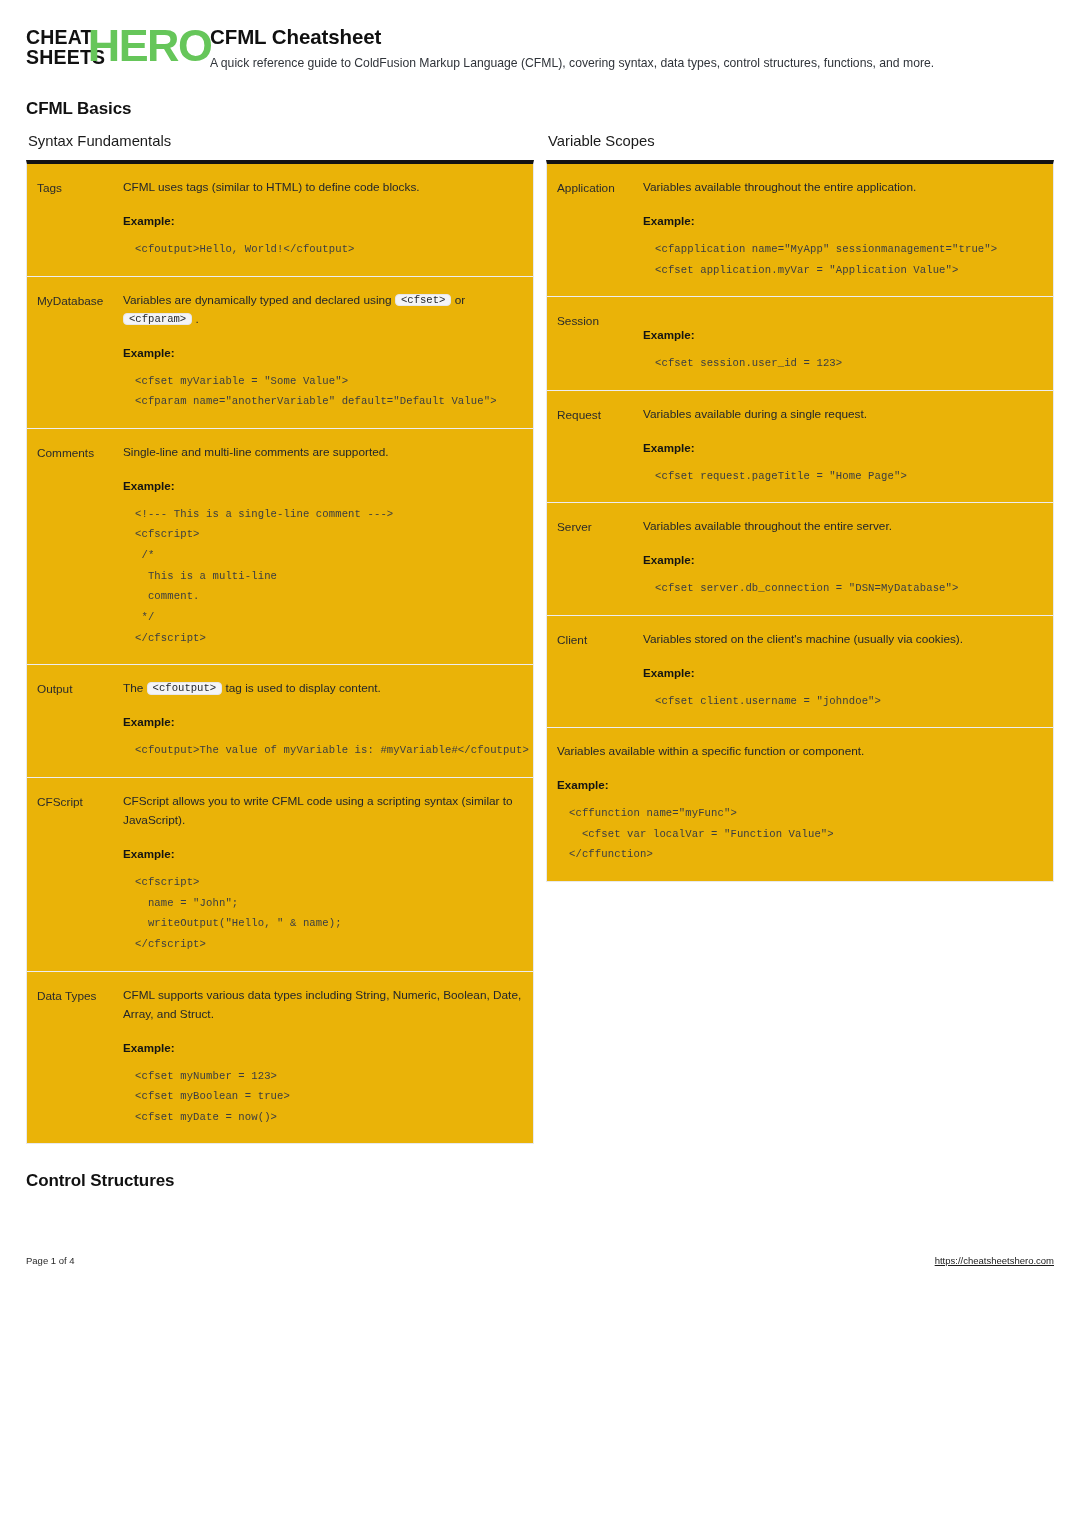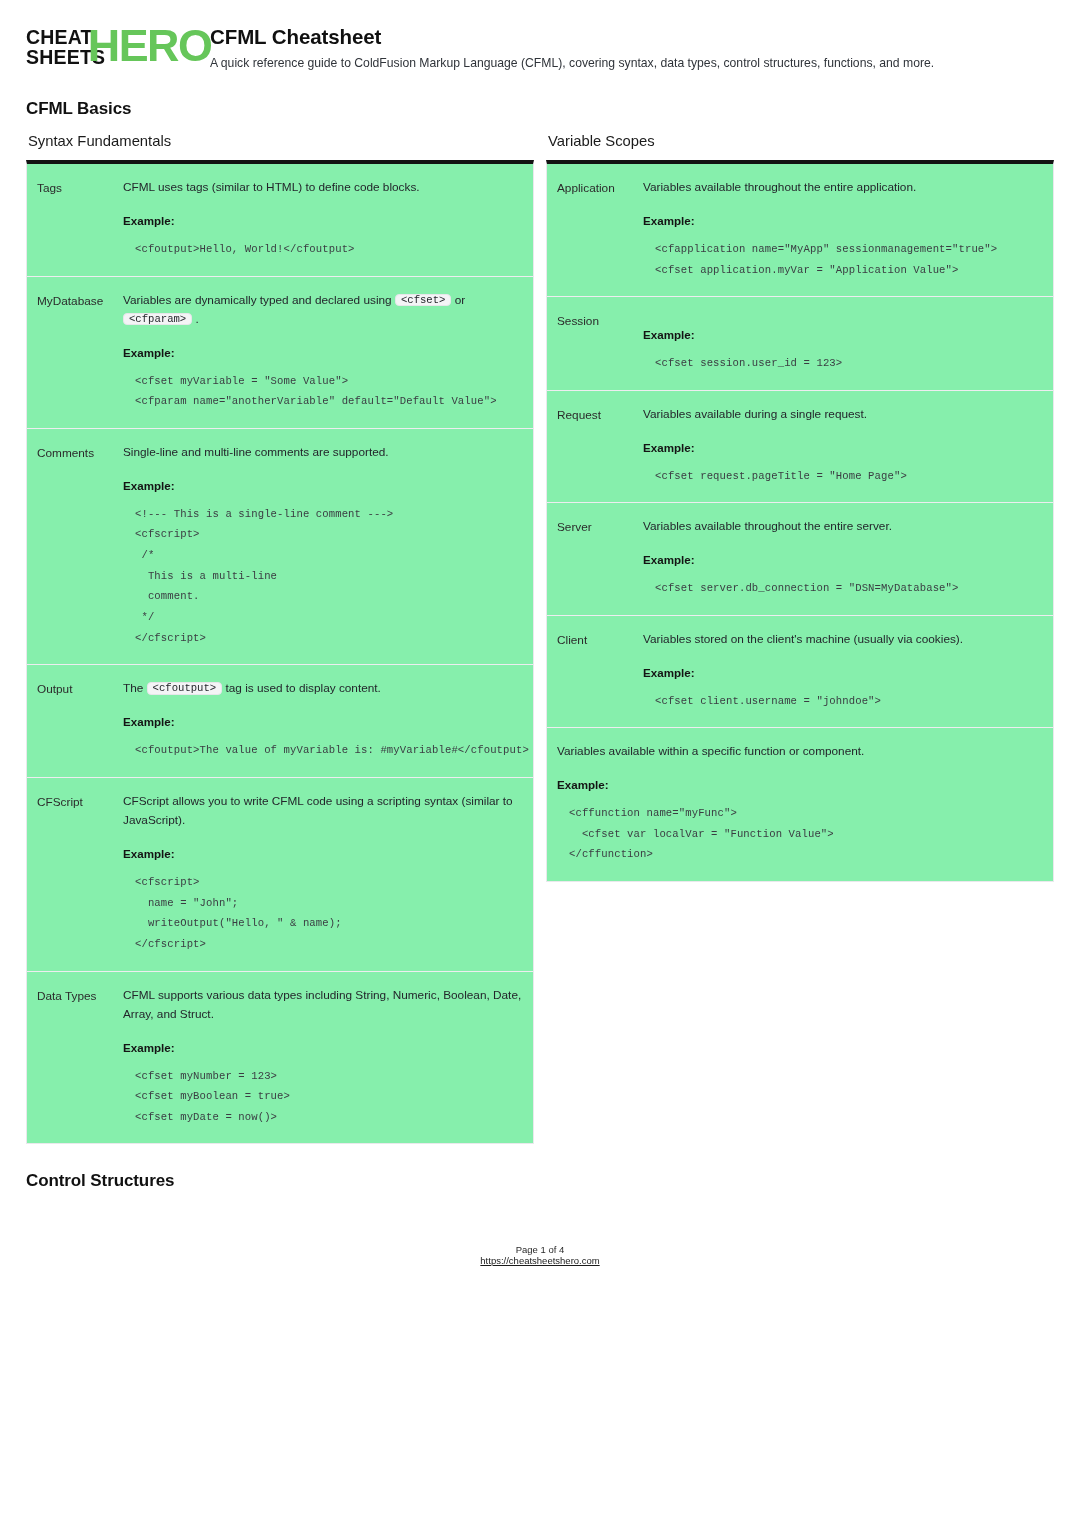--- a/index.html
+++ b/index.html
@@ -94,21 +94,21 @@
     color: #1b1b1b;
     margin: 0 0 11px 2px;
   }
 
   
   .ref-table {
     width: 100%;
     border: 1px solid #e9e9ec;
     border-top: 4px solid #131313;
     border-collapse: collapse;
-    background: #86efac;
+    background: #eab308;
   }
   .ref-table .row {
     display: flex;
     border-top: 1px solid #ededf0;
     padding: 14px 10px 16px 10px;
   }
   .ref-table .row:first-child { border-top: none; }
   .cell-term {
     width: 86px;
     flex: 0 0 86px;
@@ -157,24 +157,23 @@
     letter-spacing: 0.1px;
   }
 
   
   .footer {
     position: absolute;
     left: 26px; right: 26px;
     bottom: 28px;
     display: flex;
     justify-content: space-between;
-    align-items: center;
+    align-items: flex-start;
     font-size: 9.5px;
     color: #2a2a2a;
-    flex-direction: column;
   }
   .footer a.site-link {
     color: #1a1a1a;
     text-decoration: underline;
   }
 </style>
 </head>
 <body>
 
 <div class="page">

